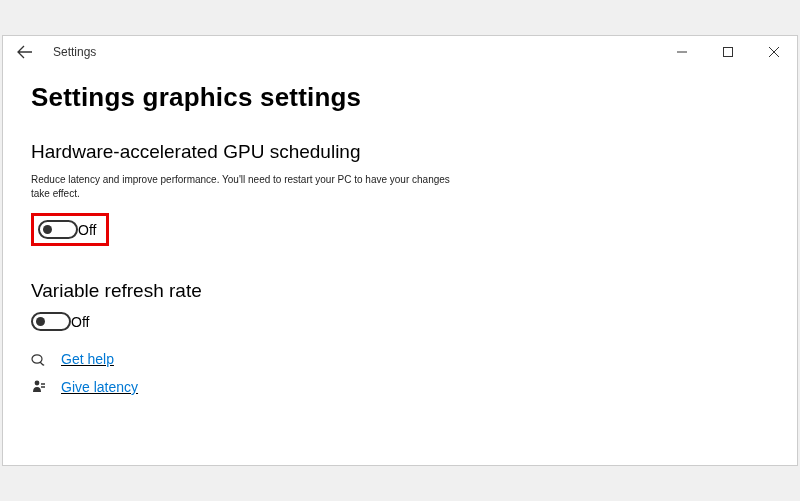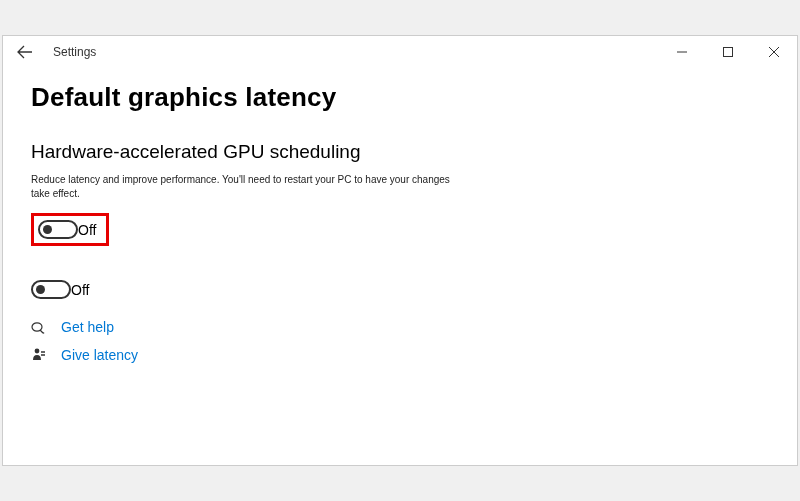--- a/index.html
+++ b/index.html
@@ -101,20 +101,21 @@
       left: 3px;
     }
     .toggle-label {
       font-size: 14px;
     }
     .section-gap {
       height: 34px;
     }
     .links {
       margin-top: 20px;
+      text-decoration: underline;
     }
     .link-row {
       display: flex;
       align-items: center;
       gap: 14px;
       margin-bottom: 12px;
     }
     .link-text {
       color: #0078d4;
       font-size: 14px;
@@ -155,33 +156,34 @@
       </div>
       <div class="win-btn">
         <svg width="10" height="10" viewBox="0 0 10 10">
           <path d="M0 0 L10 10 M10 0 L0 10" stroke="#333" stroke-width="1"></path>
         </svg>
       </div>
     </div>
   </div>
 
   <div class="content">
-    <h1 class="page-title">Default graphics latency</h1>
+    <h1 class="page-title">Settings graphics settings</h1>
 
     <h2 class="section-heading">Hardware-accelerated GPU scheduling</h2>
     <p class="section-desc">Reduce latency and improve performance. You'll need to restart your PC to have your changes take effect.</p>
     <div class="toggle-row highlighted">
       <div class="toggle">
         <div class="toggle-knob"></div>
       </div>
       <span class="toggle-label">Off</span>
     </div>
 
     <div class="section-gap"></div>
 
+    <h2 class="section-heading">Variable refresh rate</h2>
     <div class="toggle-row">
       <div class="toggle">
         <div class="toggle-knob"></div>
       </div>
       <span class="toggle-label">Off</span>
     </div>
 
     <div class="links">
       <div class="link-row">
         <span class="link-icon">

